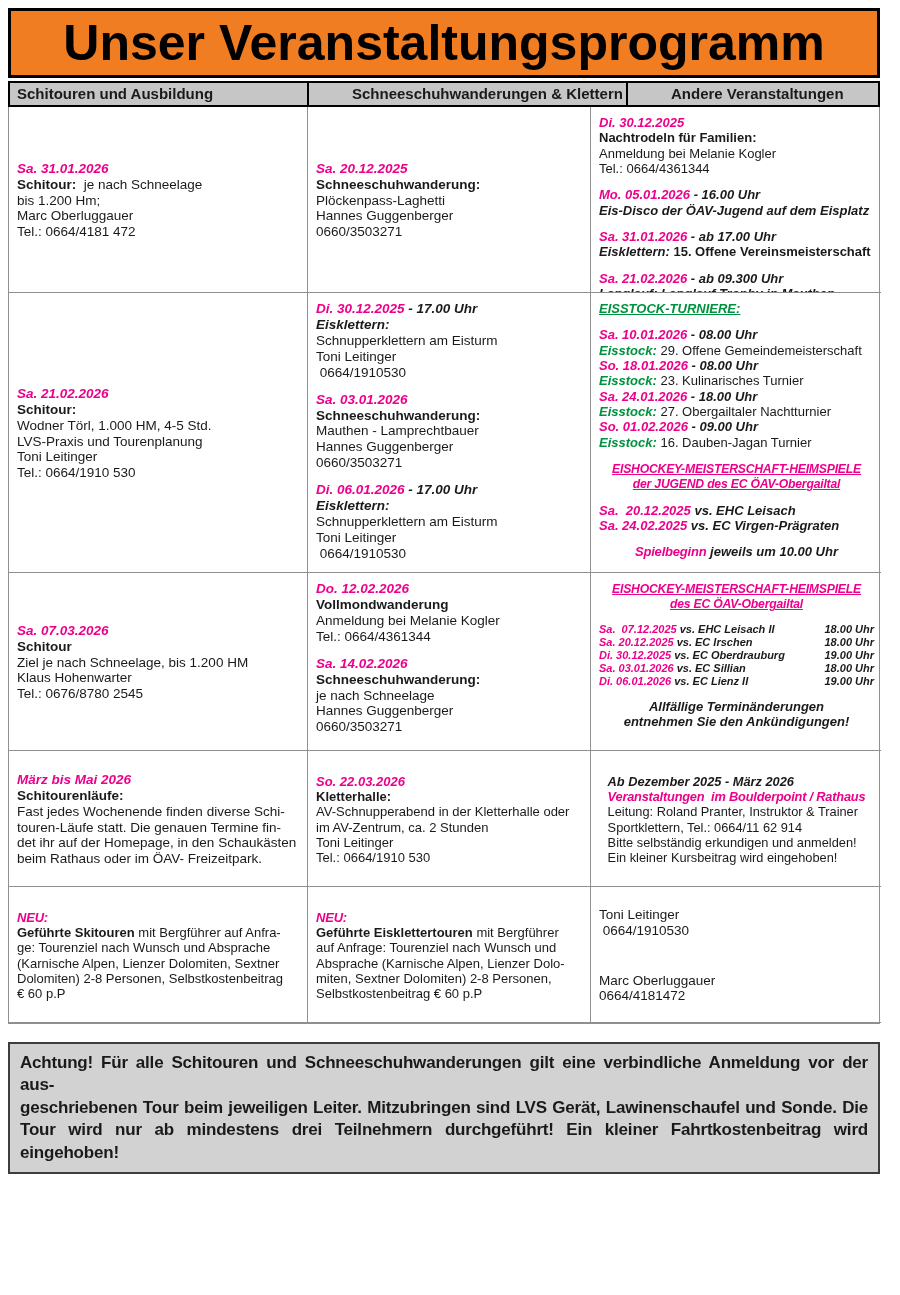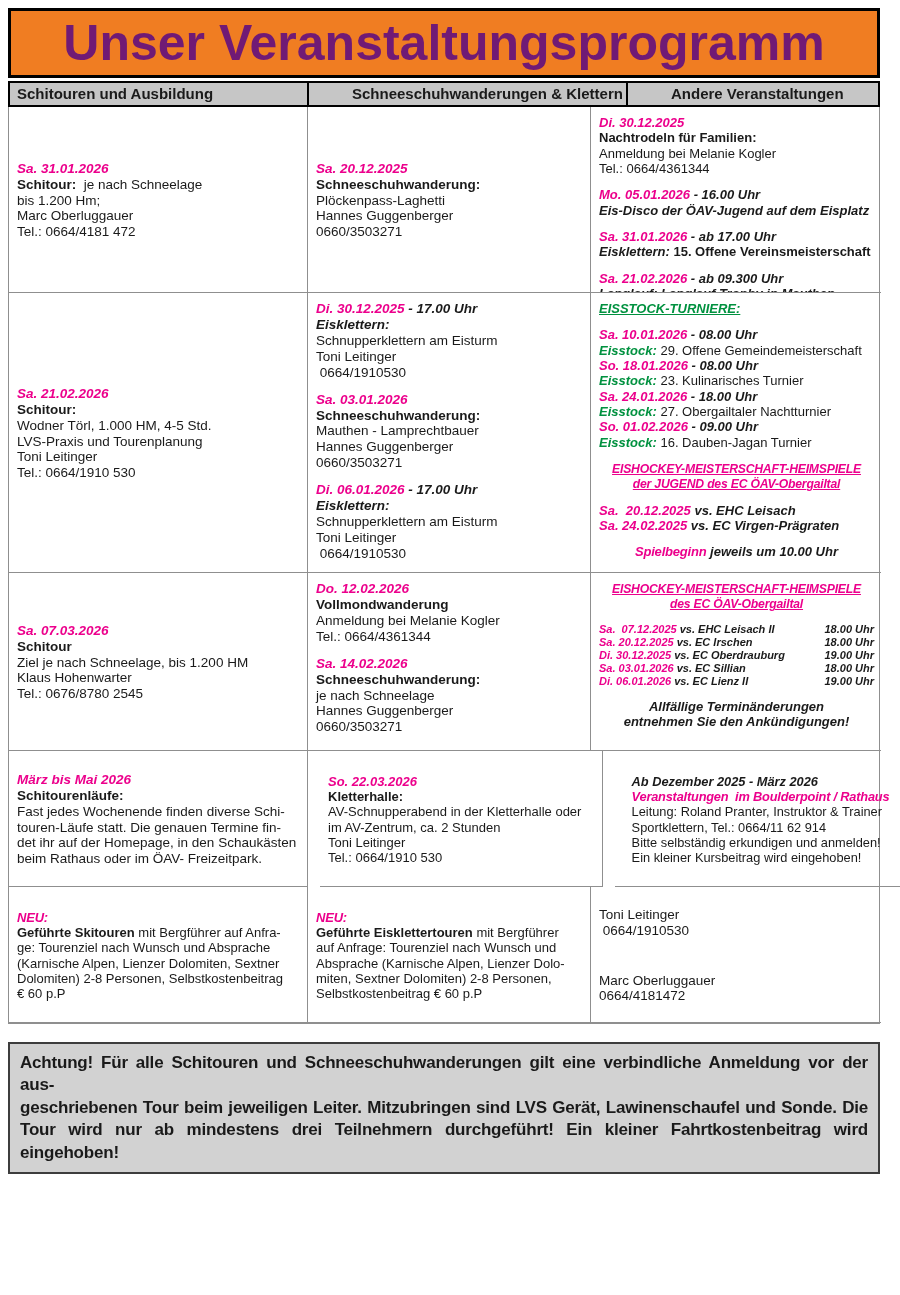--- a/index.html
+++ b/index.html
@@ -16,21 +16,21 @@
   }
   .sheet{width:872px; margin:8px 0 0 8px;}
 
   
   .banner{
     height:70px; background:var(--orange);
     border:3px solid #000;
     display:flex; align-items:center; justify-content:center;
   }
   .banner h1{
-    font-size:50px; font-weight:bold; color:#701a75; letter-spacing:0px;
+    font-size:50px; font-weight:bold; color:#000000; letter-spacing:0px;
     white-space:nowrap;
   }
 
   
   .ptable{margin-top:3px;}
   .thead{
     display:grid; grid-template-columns:299px 283px 290px;
     background:var(--hdr-gray);
     border:2px solid #000;
     gap:36px;
@@ -247,21 +247,21 @@
               <div class="line match"><span><span class="d">Di. 30.12.2025</span><span class="bi"> vs. EC Oberdrauburg</span></span><span class="bi">19.00 Uhr</span></div>
               <div class="line match"><span><span class="d">Sa. 03.01.2026</span><span class="bi"> vs. EC Sillian</span></span><span class="bi">18.00 Uhr</span></div>
               <div class="line match"><span><span class="d">Di. 06.01.2026</span><span class="bi"> vs. EC Lienz II</span></span><span class="bi">19.00 Uhr</span></div>
             </div>
             <div class="para">
               <div class="line center"><span class="bi">Allfällige Terminänderungen</span></div>
               <div class="line center"><span class="bi">entnehmen Sie den Ankündigungen!</span></div>
             </div>
           </div>
         </div>
-        <div class="trow" style="height: 136px; gap: 12px;">
+        <div class="trow" style="height: 136px;">
           <div class="tcell vc">
             <div class="para">
               <div class="line"><span class="d">März bis Mai 2026</span></div>
               <div class="line"><span class="b">Schitourenläufe:</span></div>
               <div class="line"><span class="p">Fast jedes Wochenende finden diverse Schi-</span></div>
               <div class="line"><span class="p">touren-Läufe statt. Die genauen Termine fin-</span></div>
               <div class="line"><span class="p">det ihr auf der Homepage, in den Schaukästen</span></div>
               <div class="line"><span class="p">beim Rathaus oder im ÖAV- Freizeitpark.</span></div>
             </div>
           </div>

